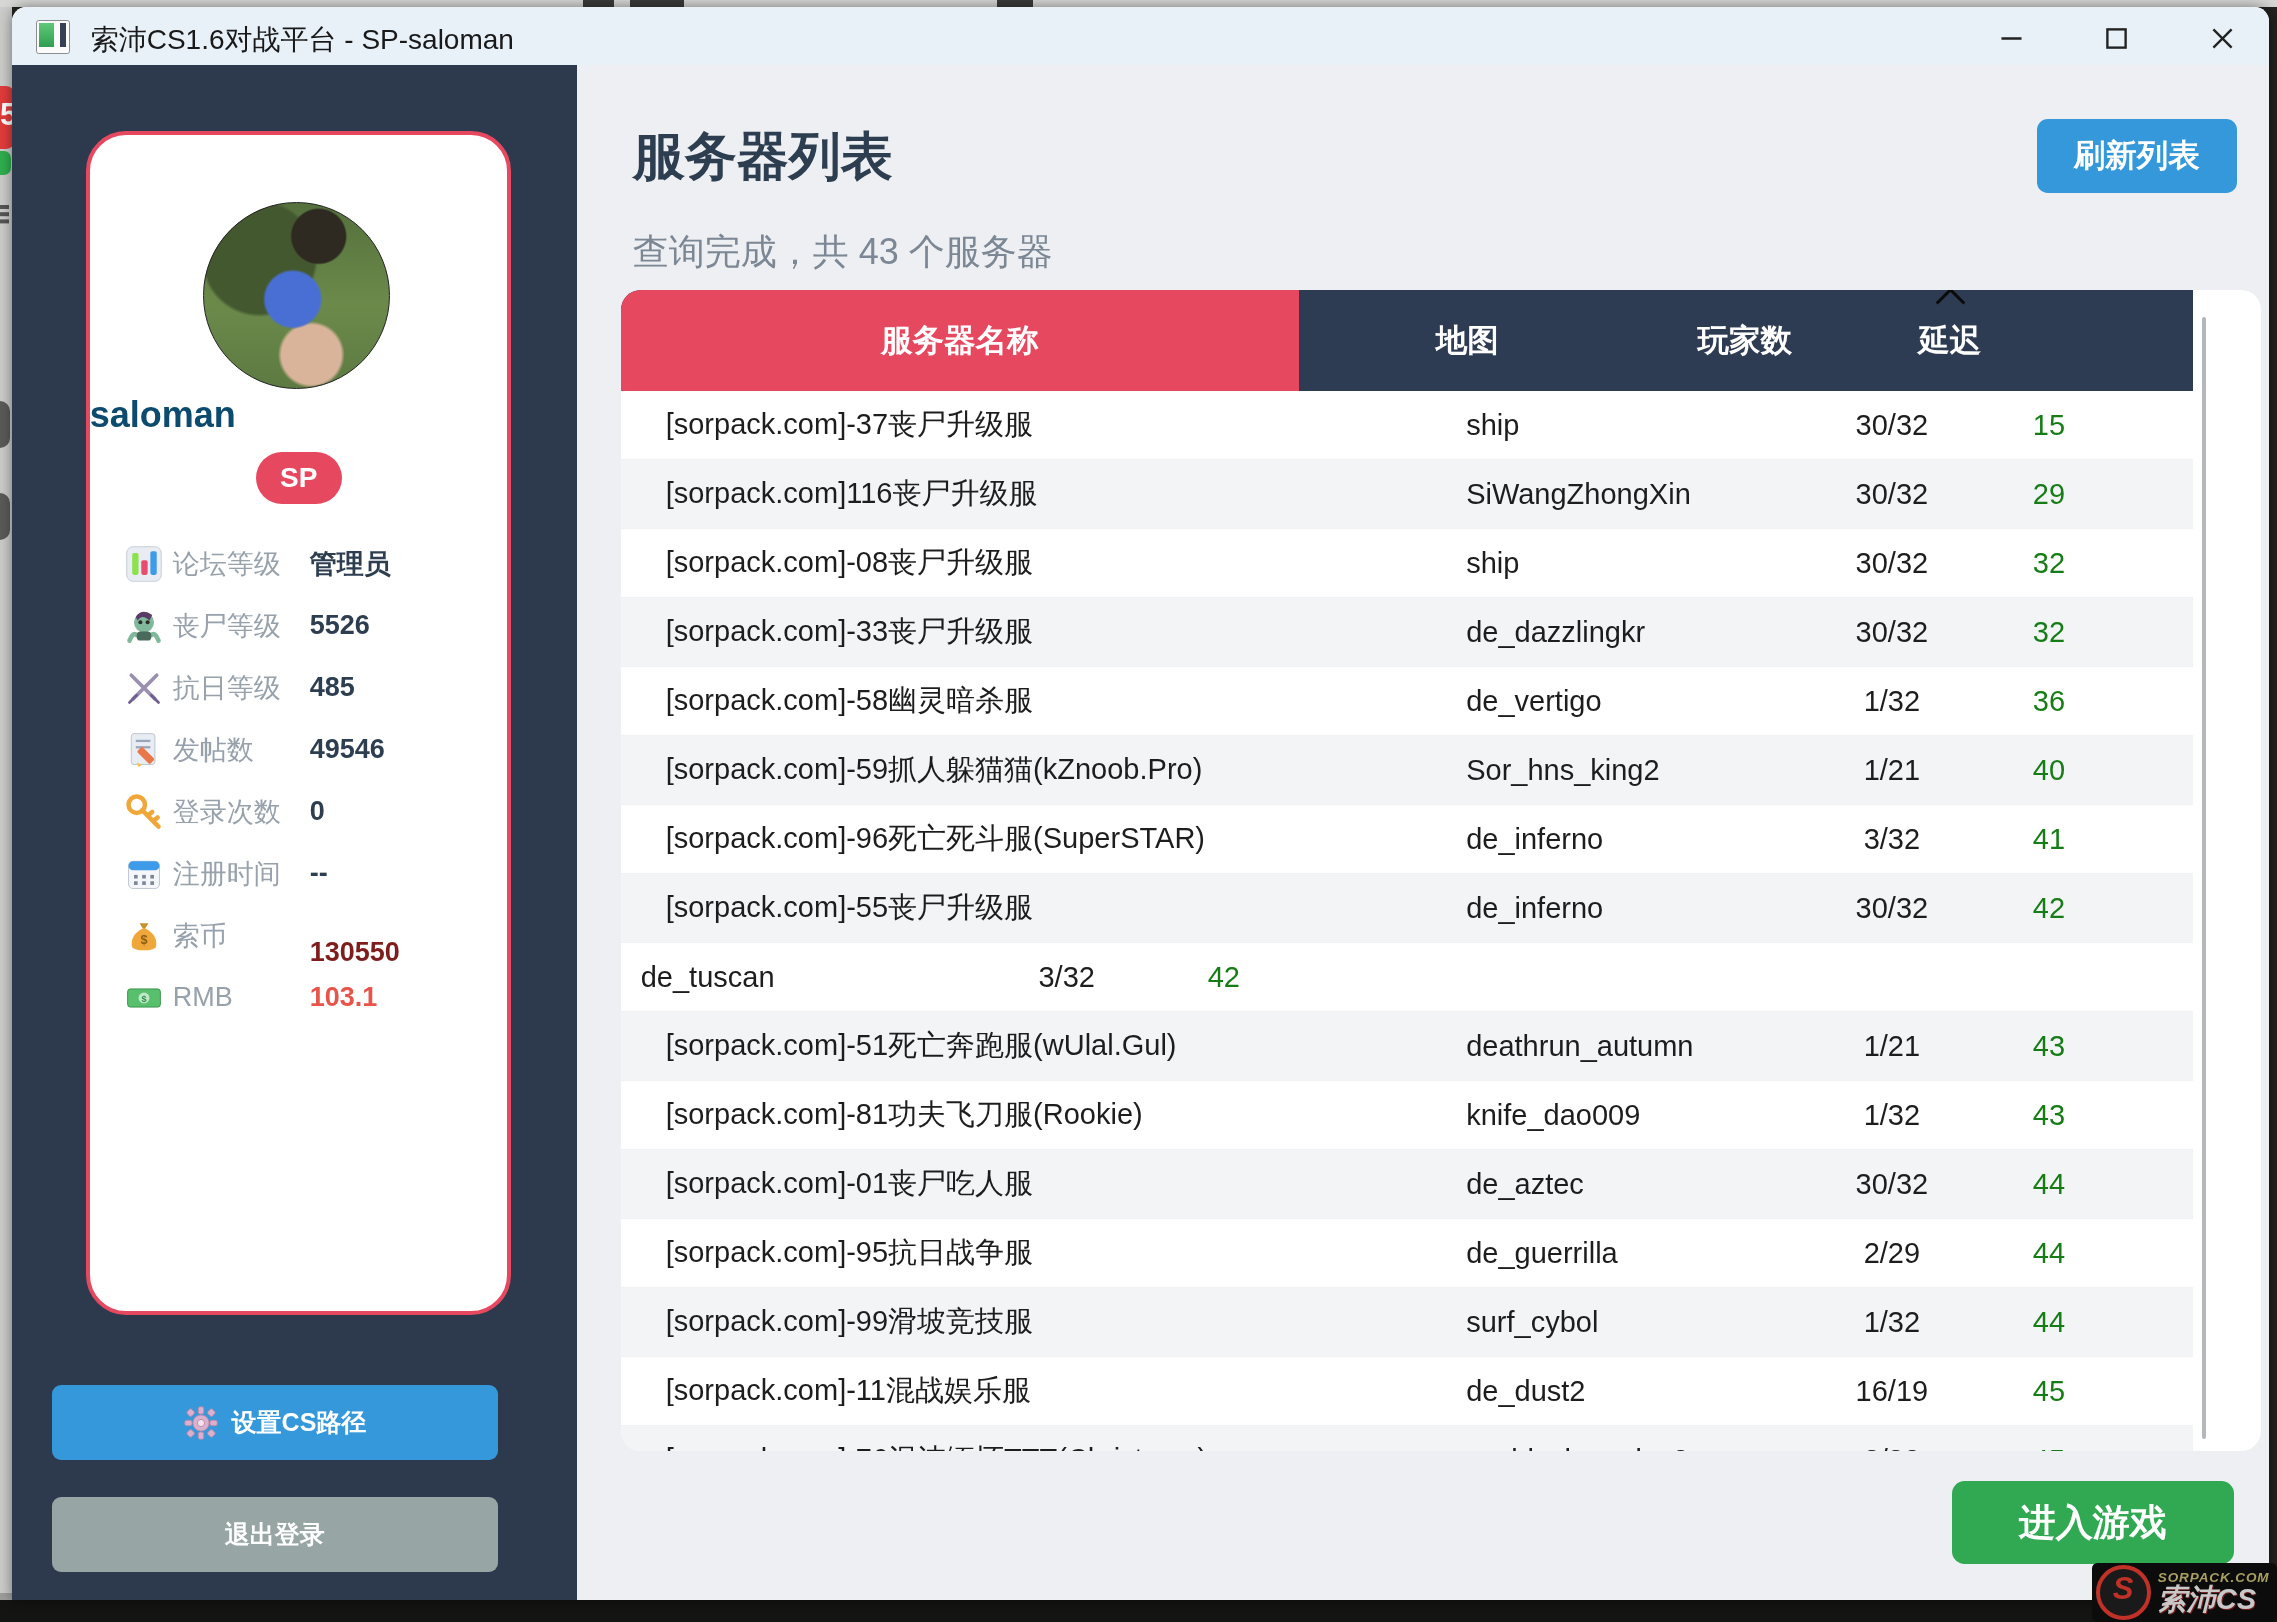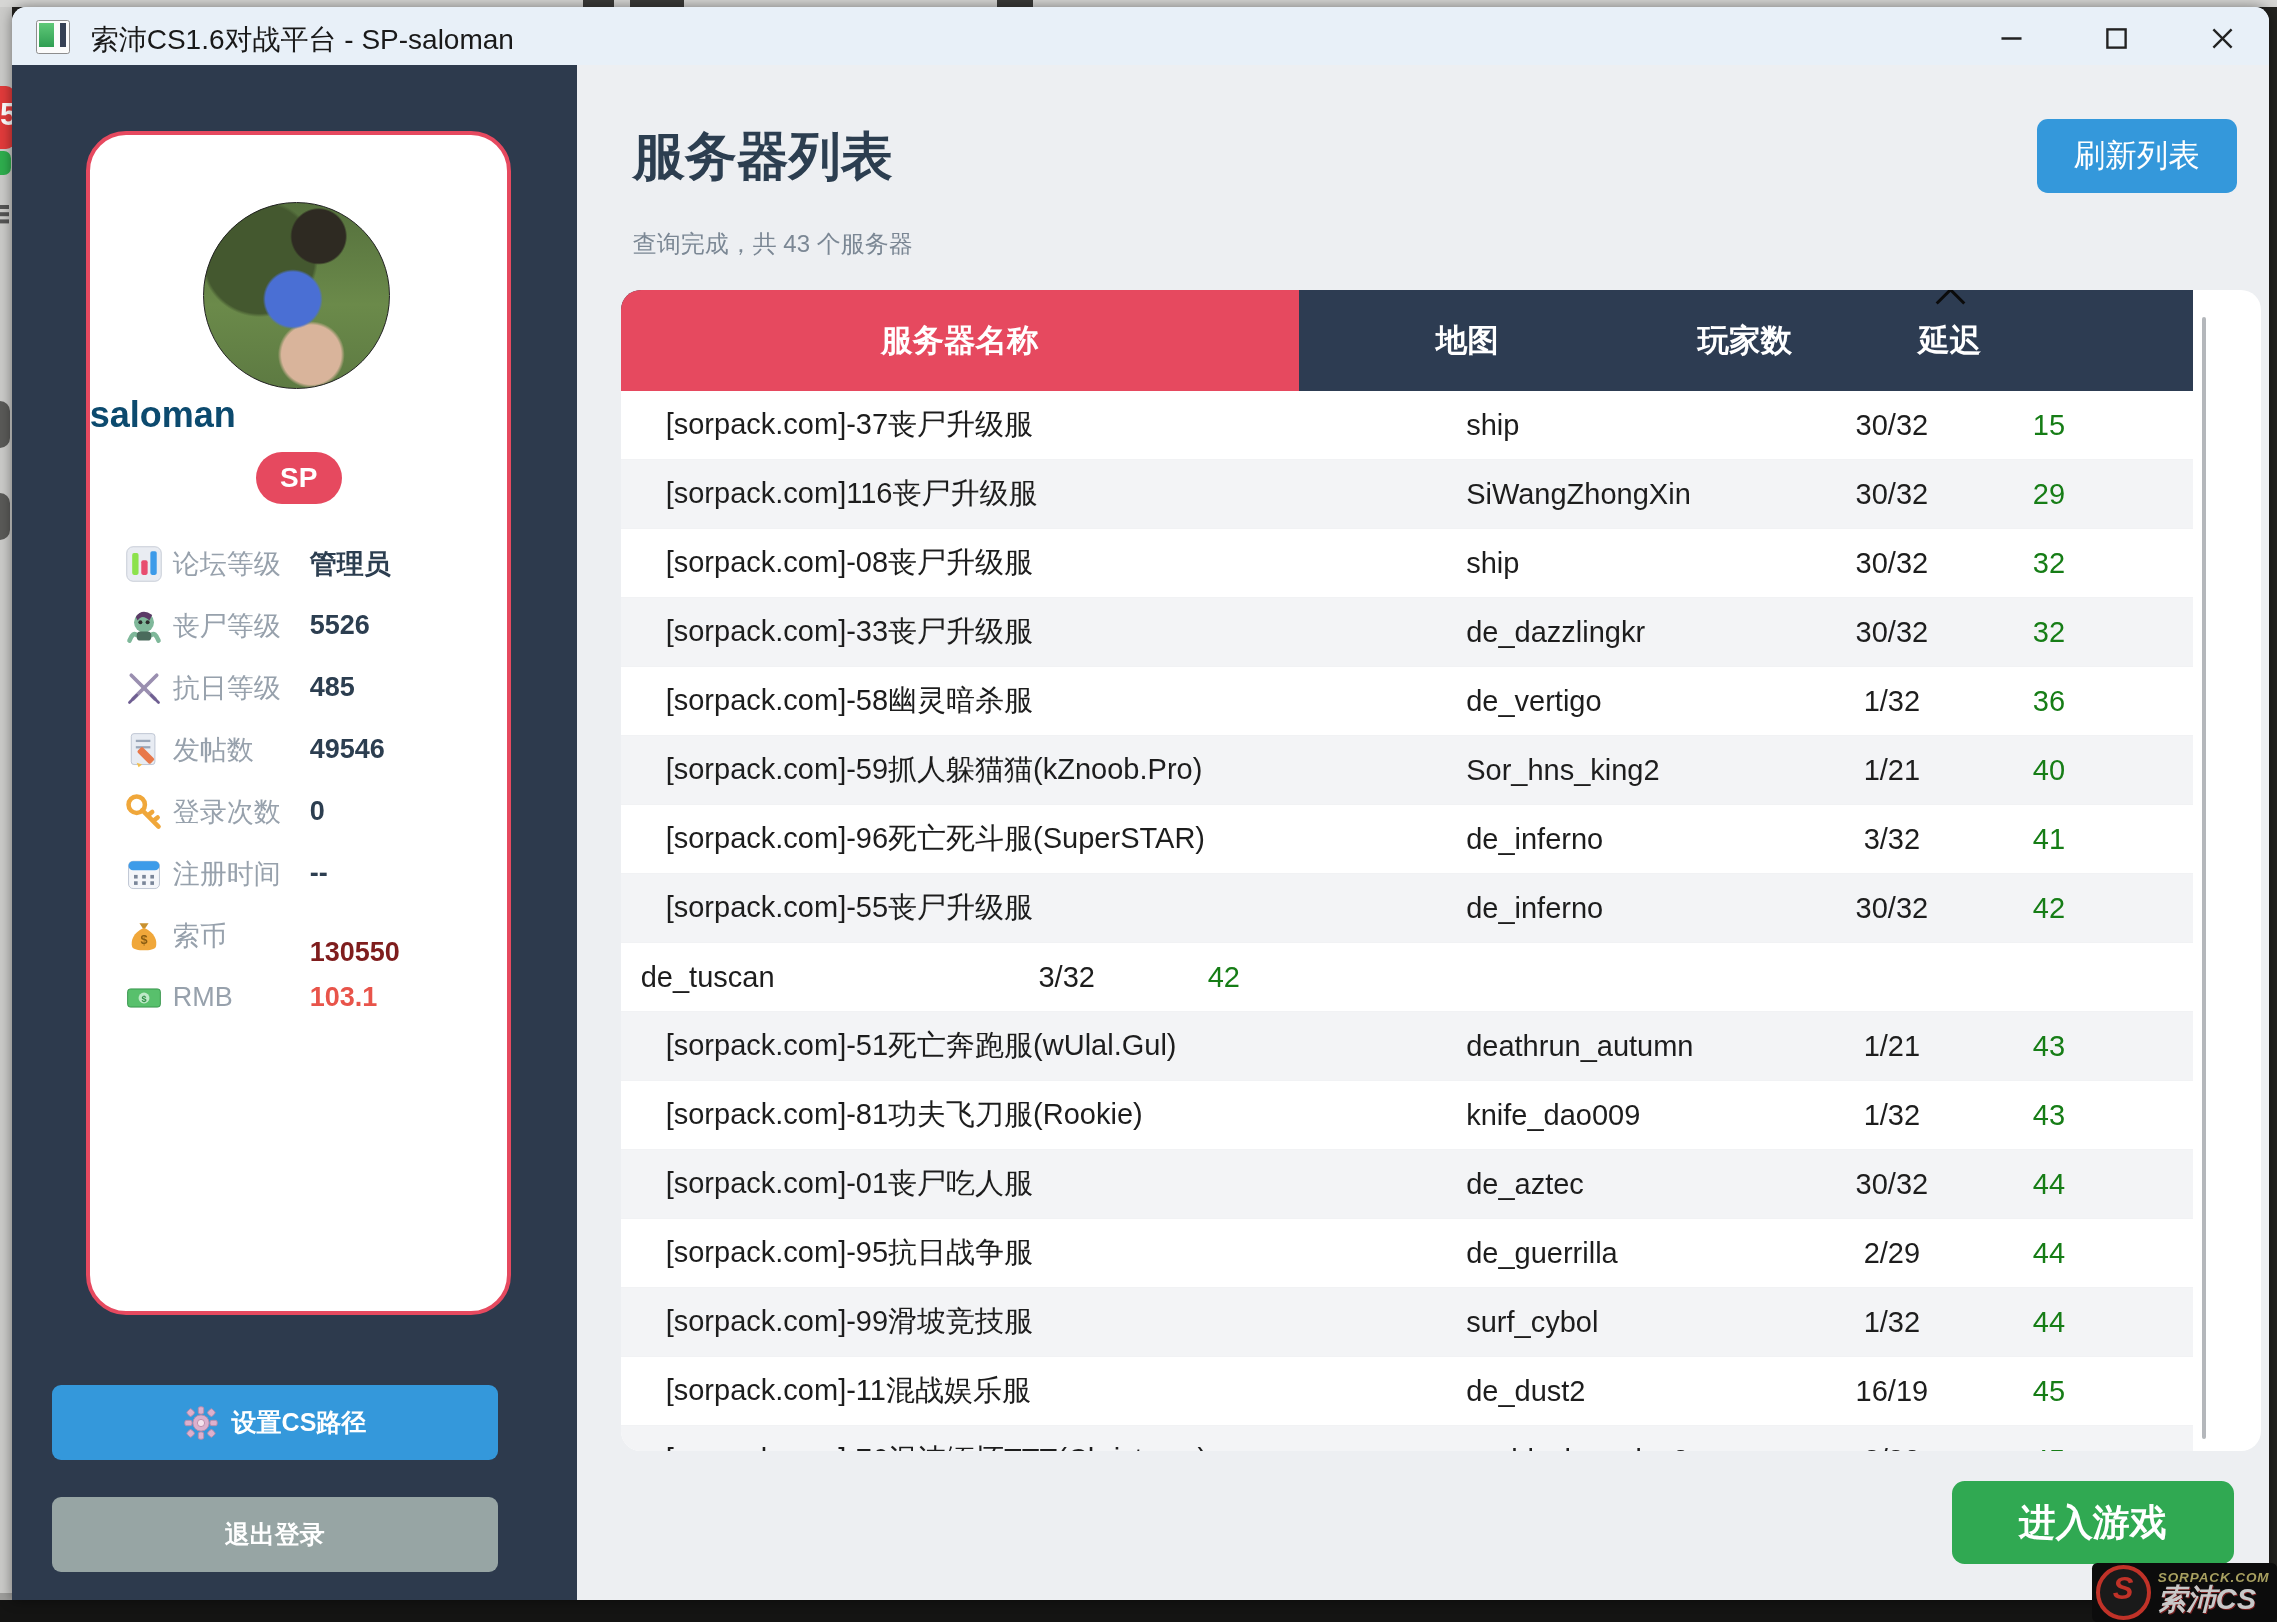--- a/index.html
+++ b/index.html
@@ -53,22 +53,22 @@
   .stat-value{font-size:27px;font-weight:bold;color:#2c3e50;}
   .side-btn{left:40px;width:446px;border-radius:9px;color:#fff;font-weight:bold;font-size:25px;
     display:flex;align-items:center;justify-content:center;cursor:pointer;}
   .btn-setpath{top:1320px;height:75px;background:#3498db;}
   .btn-logout{top:1432px;height:75px;background:#97a5a4;}
   .gear{width:36px;height:36px;margin-right:12.6px;}
 
   
   .main-title{left:621px;top:115px;font-size:52px;font-weight:bold;color:#2c3e50;}
   .btn-refresh{left:2025px;top:112px;width:200px;height:74px;background:#3498db;border-radius:10.8px;color:#fff;
-    font-size:31.5px;font-weight:normal;display:flex;align-items:center;justify-content:center;cursor:pointer;}
-  .status-text{left:621px;top:221px;font-size:24px;color:#7b8794;}
+    font-size:31.5px;font-weight:bold;display:flex;align-items:center;justify-content:center;cursor:pointer;}
+  .status-text{left:621px;top:221px;font-size:36px;color:#7b8794;}
 
   .panel{left:621px;top:290px;width:1640px;height:1161px;background:#fff;border-radius:20px;overflow:hidden;}
   .thead{left:0;top:0;width:1572px;height:101px;background:#2d3c52;display:flex;color:#fff;font-size:31.5px;font-weight:bold;}
   .th{display:flex;align-items:center;justify-content:center;cursor:pointer;}
   .th-name{width:678px;background:#e6495f;}
   .th-map{width:337px;}
   .th-players{width:218px;}
   .th-ping{width:192px;position:relative;}
   .sort-caret{position:absolute;left:86px;top:1.8px;width:18px;height:18px;
     border-left:3.6px solid #0b0b0b;border-top:3.6px solid #0b0b0b;transform:rotate(45deg);}

